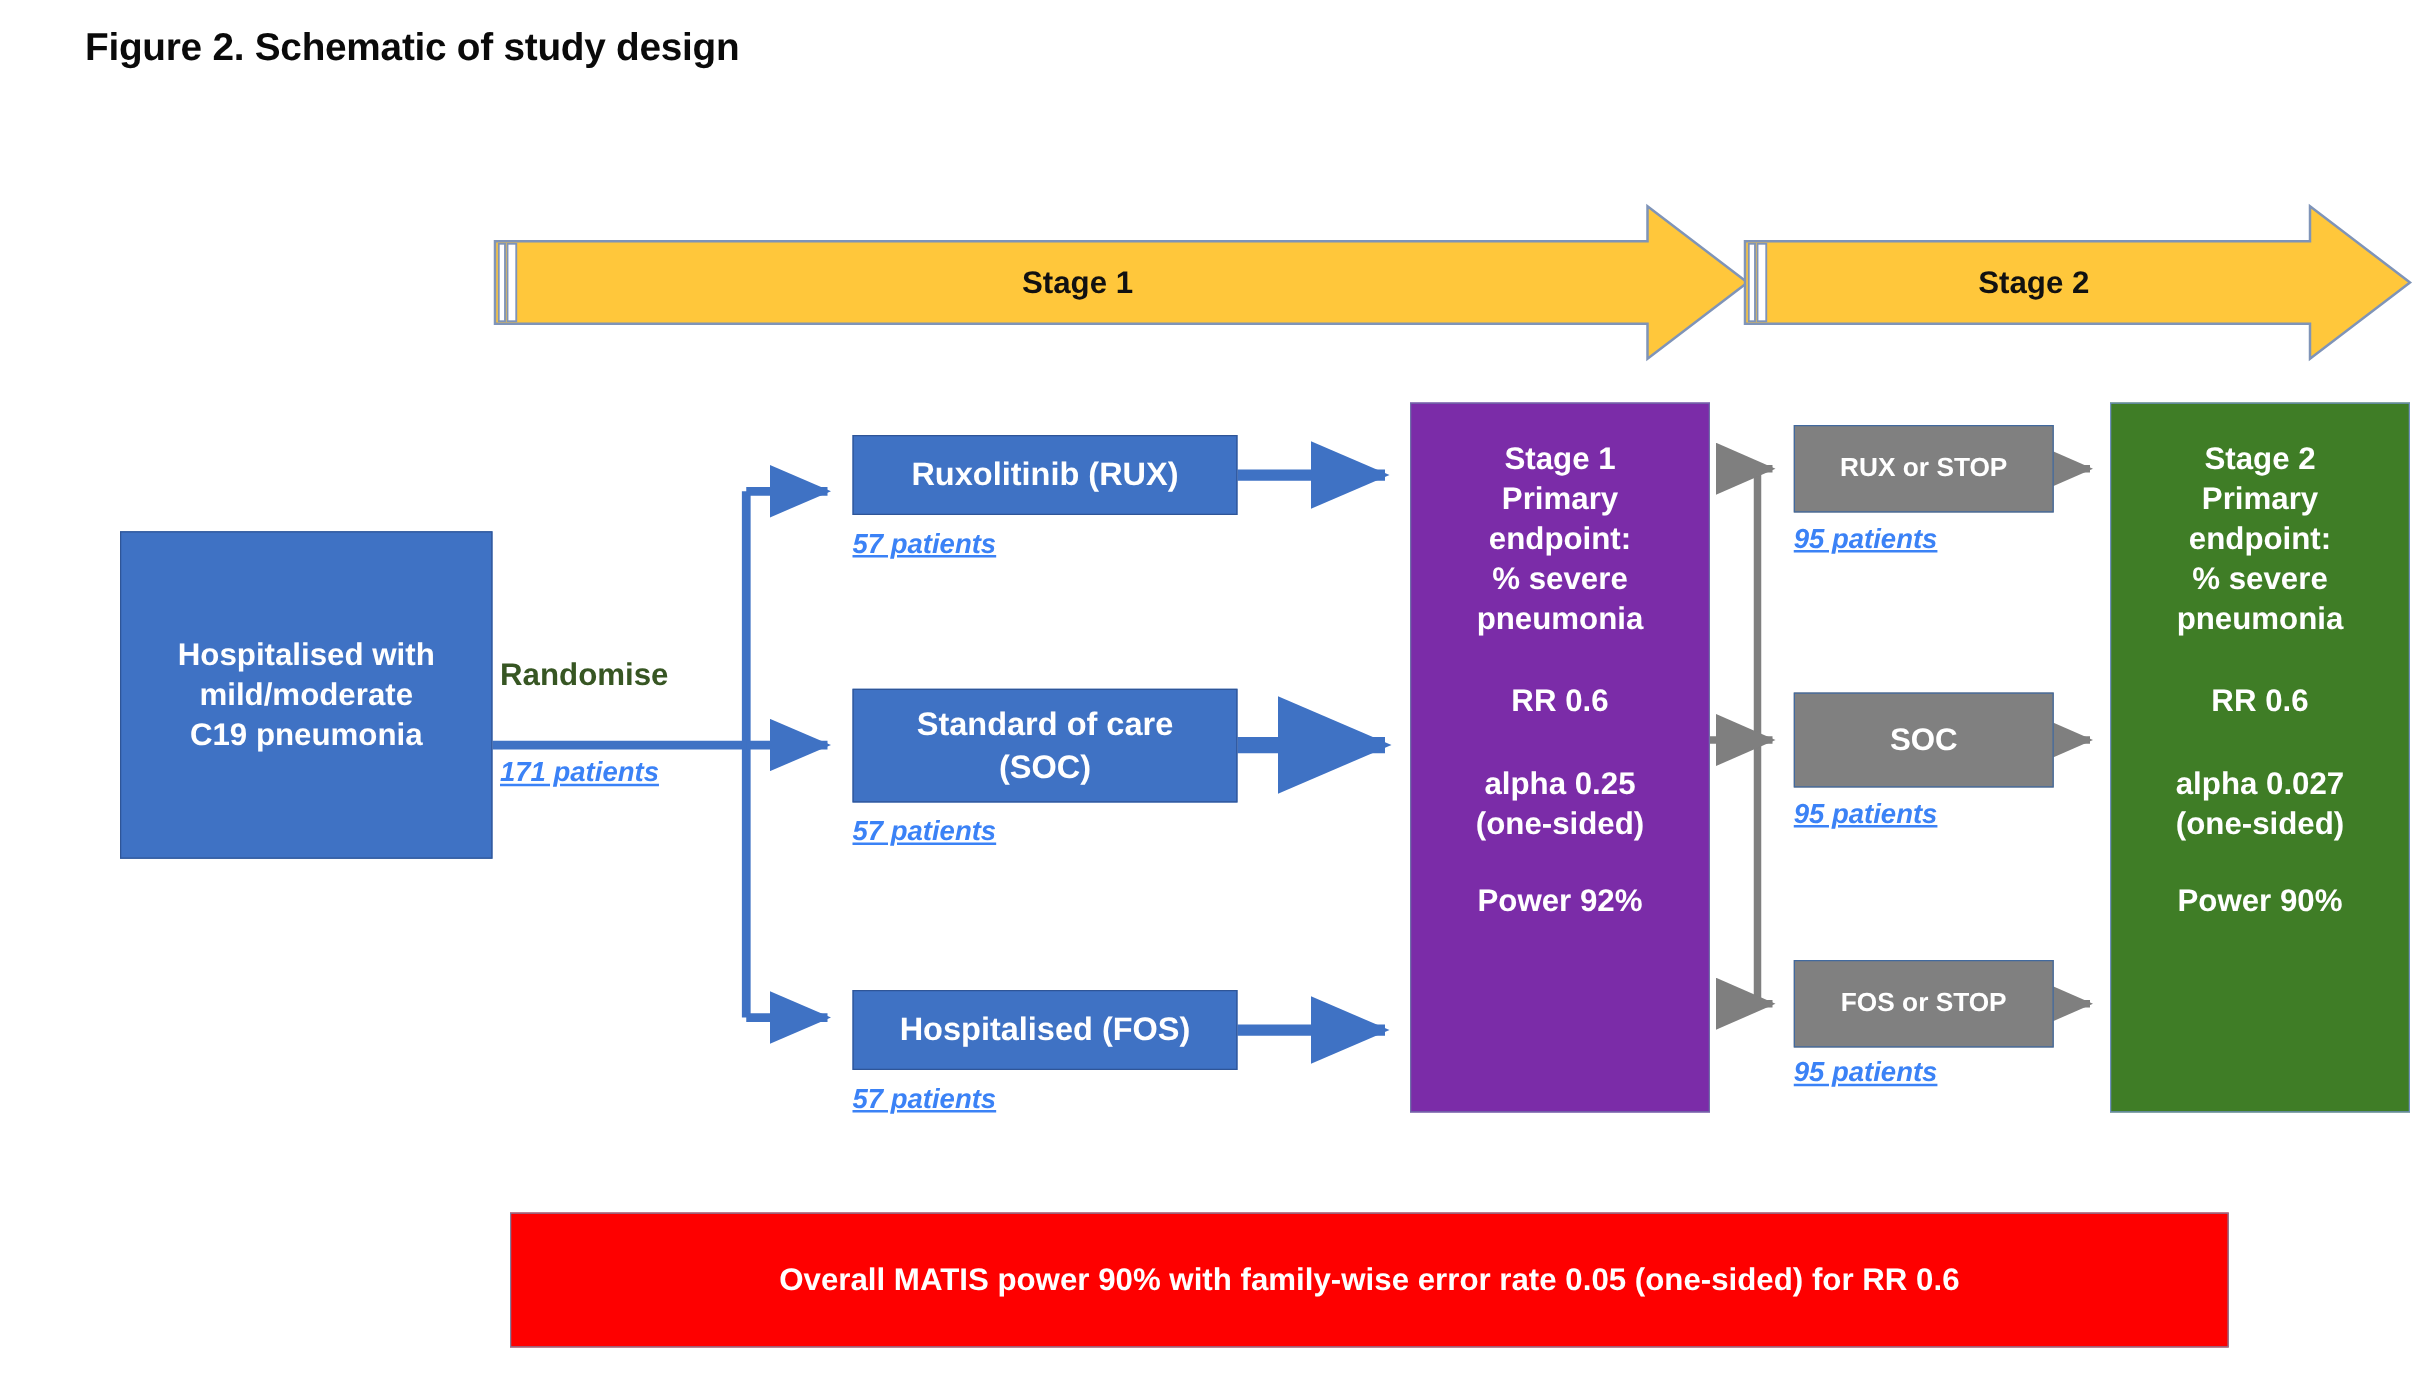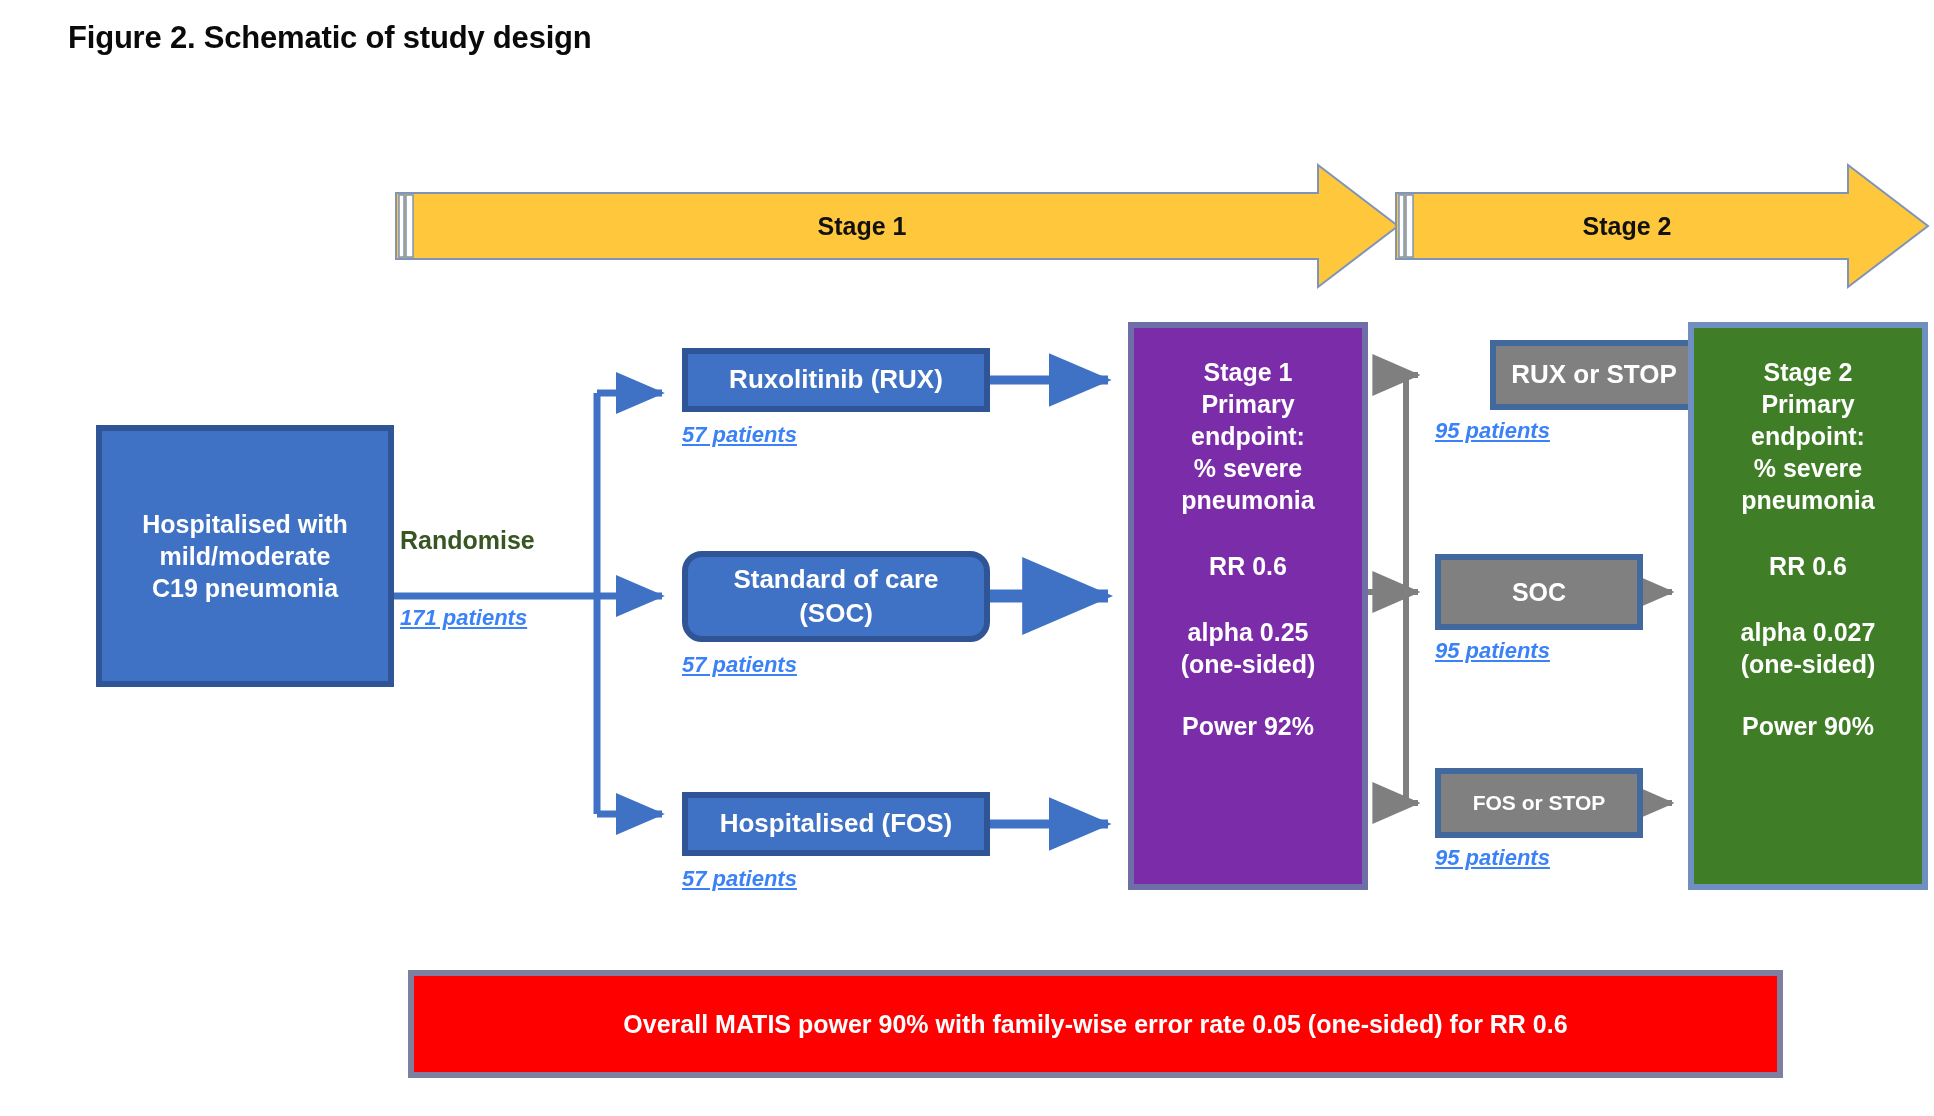--- a/index.html
+++ b/index.html
@@ -56,51 +56,51 @@
 
   
   .node {
     display: flex;
     align-items: center;
     justify-content: center;
     text-align: center;
     color: #ffffff;
     font-weight: bold;
     line-height: 1.28;
-    border: 6px solid #14b8a6;
+    border: 1px solid #14b8a6;
   }
   .node.blue  { background: #3f72c4; border-color: #2f5597; }
   .node.grey  { background: #808080; border-color: #41699e; }
   .node.purple{ background: #7b2ca8; border-color: #6f6fa8; }
   .node.green { background: #3f7d26; border-color: #6f8fc0; }
   .node.red   { background: #fe0000; border-color: #7f7f9f; }
 
   #box-population {
     left: 96px; top: 425px; width: 298px; height: 262px;
     font-size: 25px;
   }
   #box-rux { left: 682px; top: 348px; width: 308px; height: 64px; font-size: 26px; }
-  #box-soc { left: 682px; top: 551px; width: 308px; height: 91px; font-size: 26px; border-radius: 20px; }
+  #box-soc { left: 682px; top: 551px; width: 308px; height: 91px; font-size: 26px; }
   #box-fos { left: 682px; top: 792px; width: 308px; height: 64px; font-size: 26px; }
 
   #box-stage1-endpoint {
     left: 1128px; top: 322px; width: 240px; height: 568px;
     font-size: 25px; flex-direction: column; justify-content: flex-start;
     padding-top: 28px;
   }
   #box-stage2-endpoint {
     left: 1688px; top: 322px; width: 240px; height: 568px;
     font-size: 25px; flex-direction: column; justify-content: flex-start;
     padding-top: 28px;
   }
   .endpoint-block { white-space: pre-line; }
   .endpoint-gap-lg { height: 34px; }
   .endpoint-gap-sm { height: 30px; }
 
-  #box-rux-stop { left: 1490px; top: 340px; width: 208px; height: 70px; font-size: 26px; }
+  #box-rux-stop { left: 1435px; top: 340px; width: 208px; height: 70px; font-size: 21px; }
   #box-soc2     { left: 1435px; top: 554px; width: 208px; height: 76px; font-size: 25px; }
   #box-fos-stop { left: 1435px; top: 768px; width: 208px; height: 70px; font-size: 21px; }
 
   #box-overall {
     left: 408px; top: 970px; width: 1375px; height: 108px;
     font-size: 25px;
   }
 
   
   .caption {

